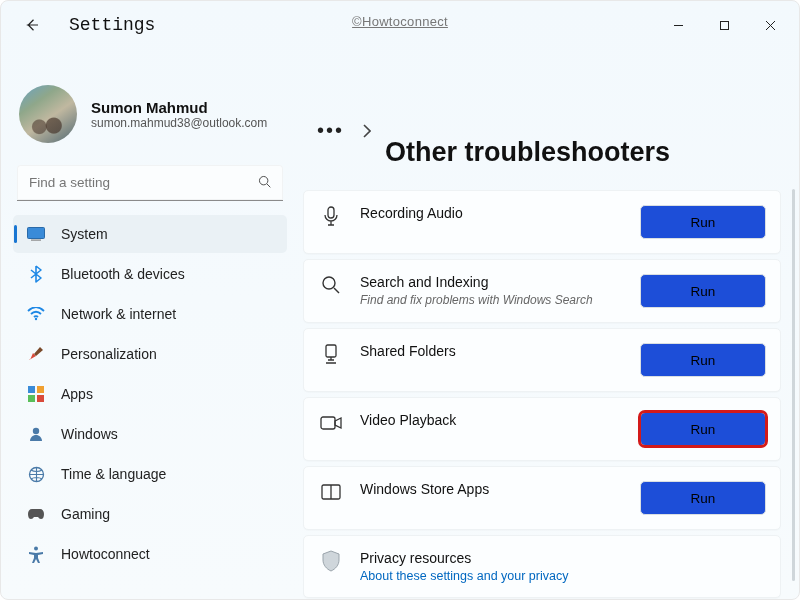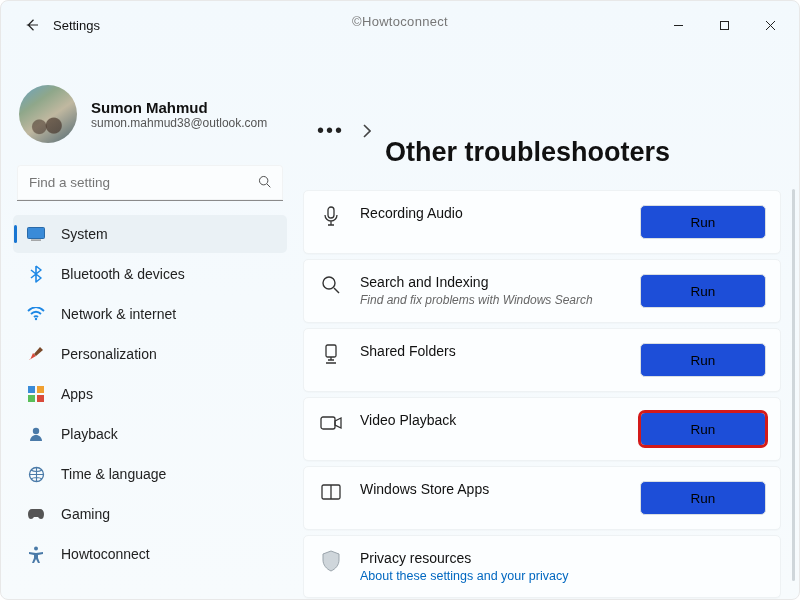--- a/index.html
+++ b/index.html
@@ -1,22 +1,22 @@
 <!DOCTYPE html>
 <html><head>
 <meta charset="utf-8">
 <style>
   * { box-sizing: border-box; margin: 0; padding: 0; }
   body { font-family: "Segoe UI", sans-serif; background: #fff; width: 800px; height: 600px; overflow: hidden; position: relative; }
   .window { width: 800px; height: 600px; background: linear-gradient(180deg, #f3f9fd 0%, #f7fbfd 100%); display: flex; flex-direction: column; border: 1px solid #e8e8e8; border-radius: 8px; }
   .titlebar { height: 48px; display: flex; align-items: center; padding: 0 6px 0 14px; }
   .titlebar .back svg { width: 18px; height: 18px; }
   .titlebar .back { width: 34px; height: 34px; display:flex; align-items:center; justify-content:center; border-radius:4px; cursor:pointer; }
-  .titlebar .title { font-size: 13px; color:#111; margin-left: 4px; }
-  .watermark { position:absolute; top:14px; left:50%; transform:translateX(-50%); font-size:13px; color:#777; letter-spacing:.3px; }
+  .titlebar .title { font-size: 18px; color:#111; margin-left: 20px; font-family: Liberation Mono, monospace; }
+  .watermark { position:absolute; top:14px; left:50%; transform:translateX(-50%); font-size:13px; color:#777; letter-spacing:.3px;text-decoration:underline; }
   .winbtns { margin-left:auto; display:flex; }
   .winbtn { width:46px; height:32px; display:flex; align-items:center; justify-content:center; cursor:pointer; }
   .winbtn svg { width:11px; height:11px; }
   .body { flex:1; display:flex; overflow:hidden; }
   .sidebar { width: 298px; padding: 0 12px 12px 12px; display:flex; flex-direction:column; }
   .profile { display:flex; align-items:center; padding: 36px 6px 22px 6px; }
   .avatar { width:58px; height:58px; border-radius:50%; background: linear-gradient(145deg,#6aa3c5 0%, #8fa78a 30%, #c0b8a0 55%, #4f6772 100%); flex-shrink:0; position:relative; overflow:hidden; }
   .avatar::after { content:""; position:absolute; inset:0; background: radial-gradient(circle at 60% 70%, rgba(60,40,30,.6) 0 14%, transparent 16%), radial-gradient(circle at 35% 72%, rgba(70,50,40,.55) 0 12%, transparent 14%); }
   .pname { font-weight:600; font-size:15px; color:#111; }
   .pemail { font-size:12px; color:#555; }
@@ -143,21 +143,21 @@
             </span>
           <span>Apps</span>
         </div>
         <div class="nav-item">
           <span class="nicon">
               <svg width="16" height="16" viewBox="0 0 16 16">
                 <circle cx="8" cy="5" r="3.2" fill="#4a7aa8"></circle>
                 <path fill="#4a7aa8" d="M2 15c0-3.3 2.7-6 6-6s6 2.7 6 6z"></path>
               </svg>
             </span>
-          <span>Playback</span>
+          <span>Windows</span>
         </div>
         <div class="nav-item">
           <span class="nicon">
               <svg width="17" height="17" viewBox="0 0 17 17">
                 <circle cx="8.5" cy="8.5" r="7" fill="none" stroke="#4a7aa8" stroke-width="1.3"></circle>
                 <path fill="none" stroke="#4a7aa8" stroke-width="1.1" d="M8.5 1.5v14M1.5 8.5h14M3 4c3 2 8 2 11 0M3 13c3-2 8-2 11 0"></path>
               </svg>
             </span>
           <span>Time &amp; language</span>
         </div>

